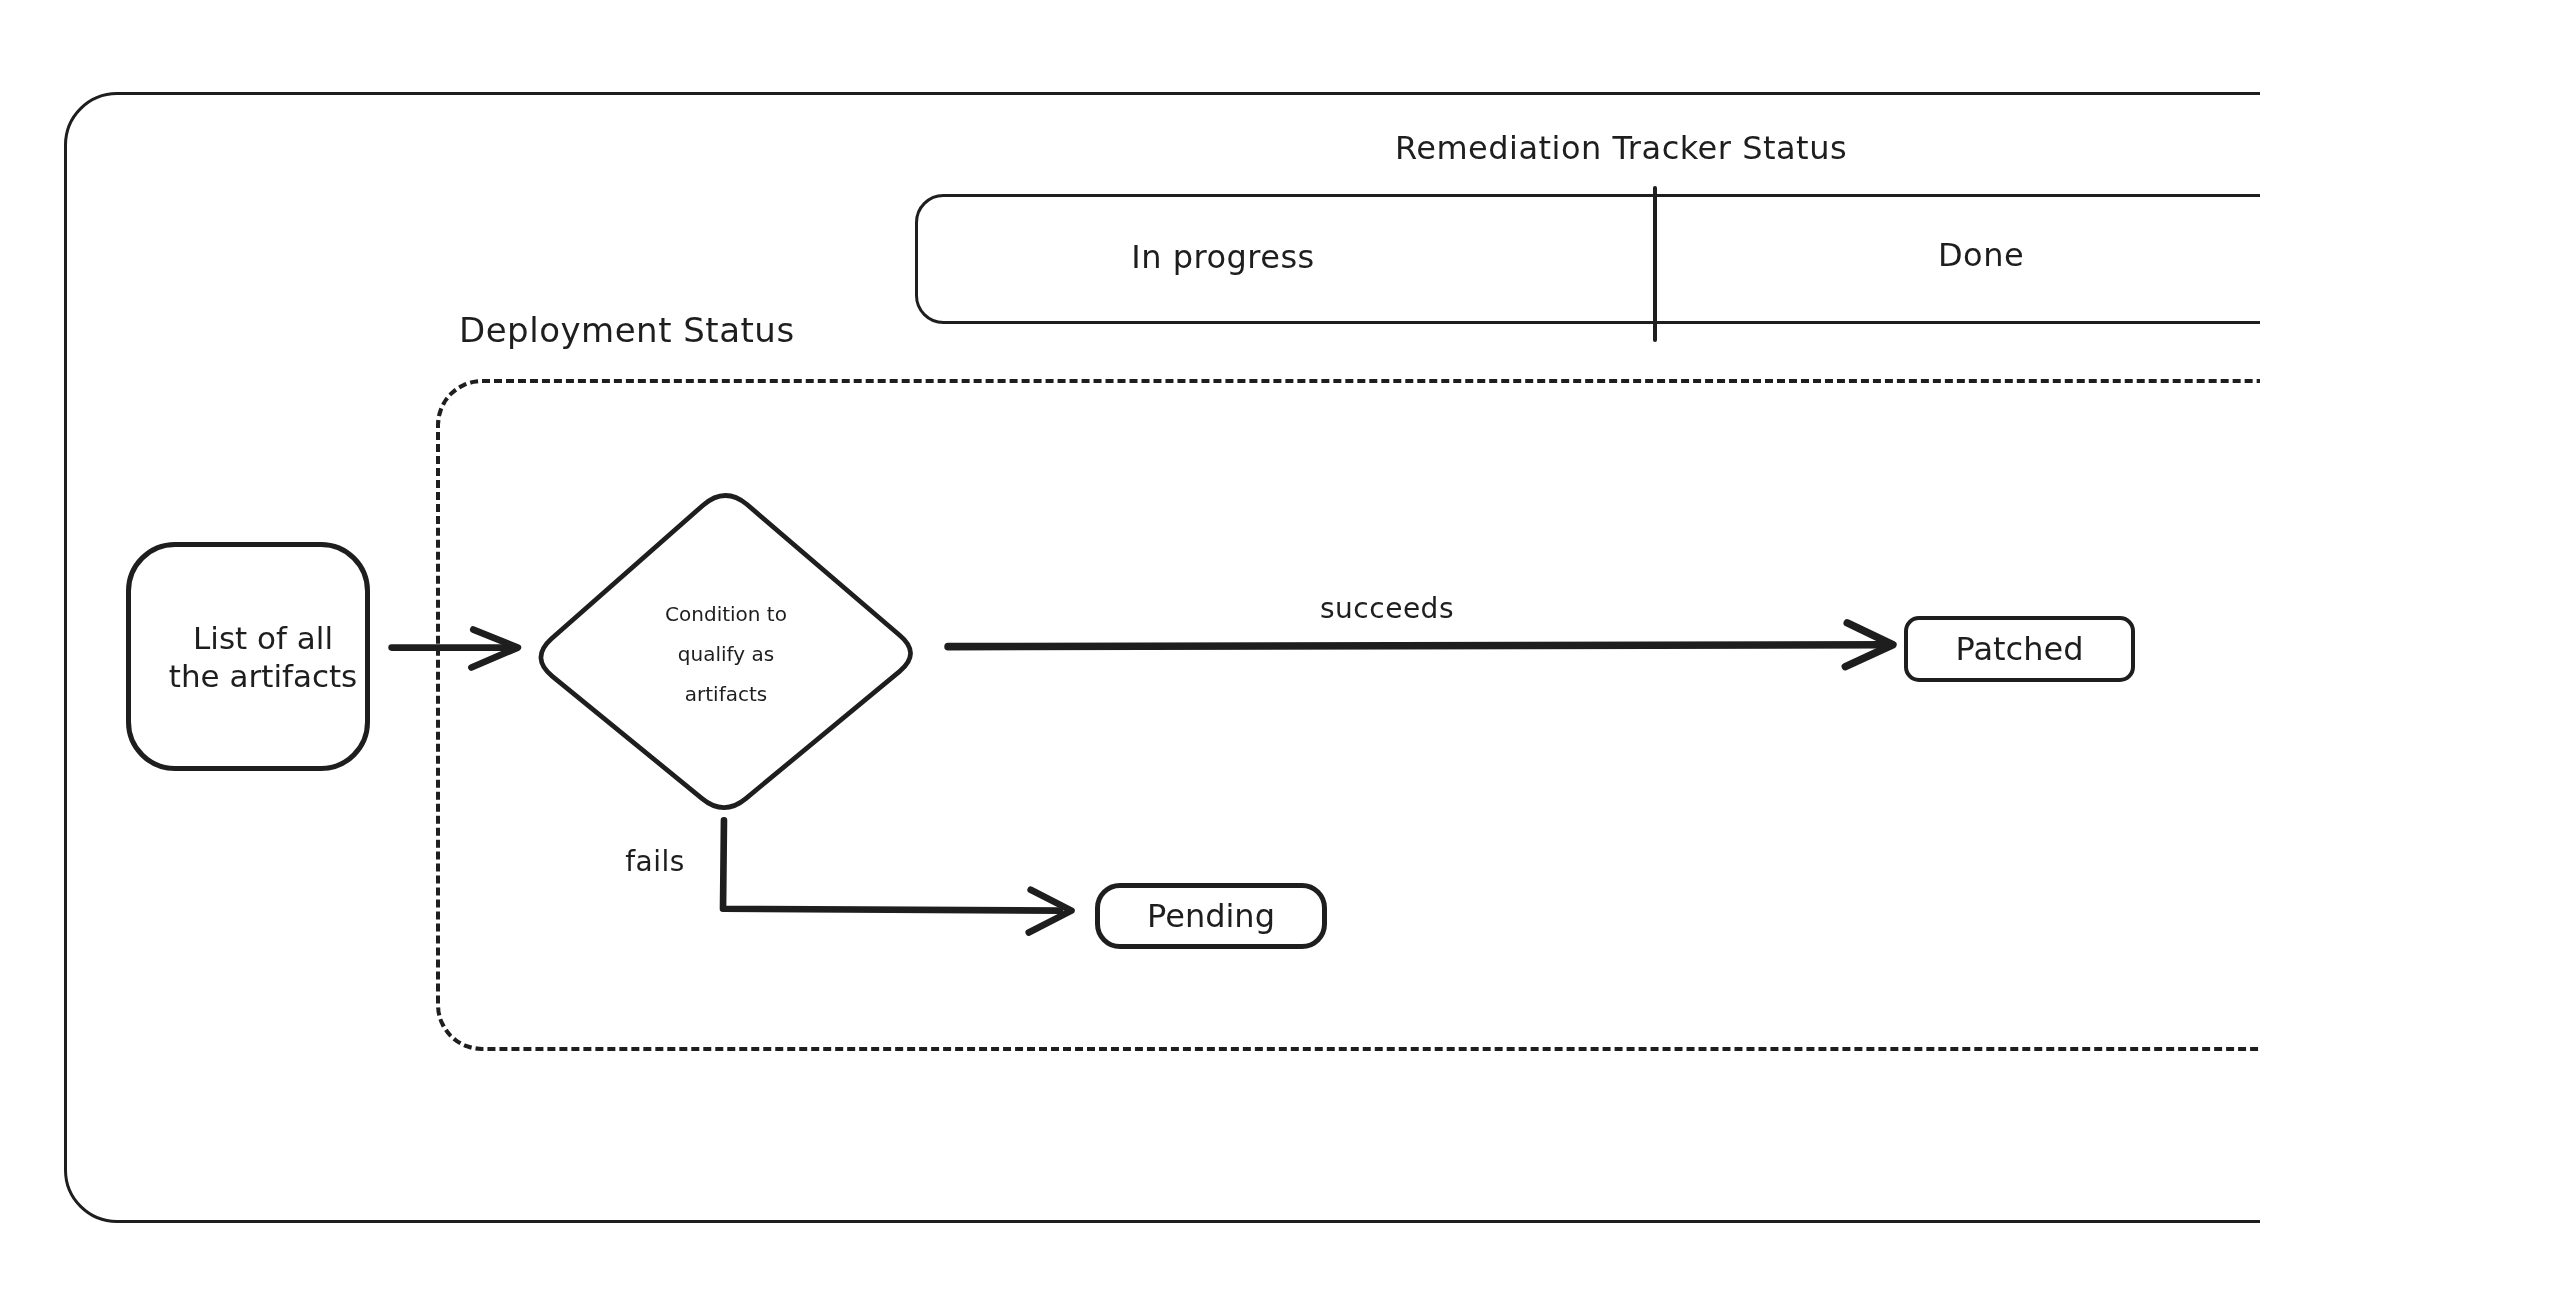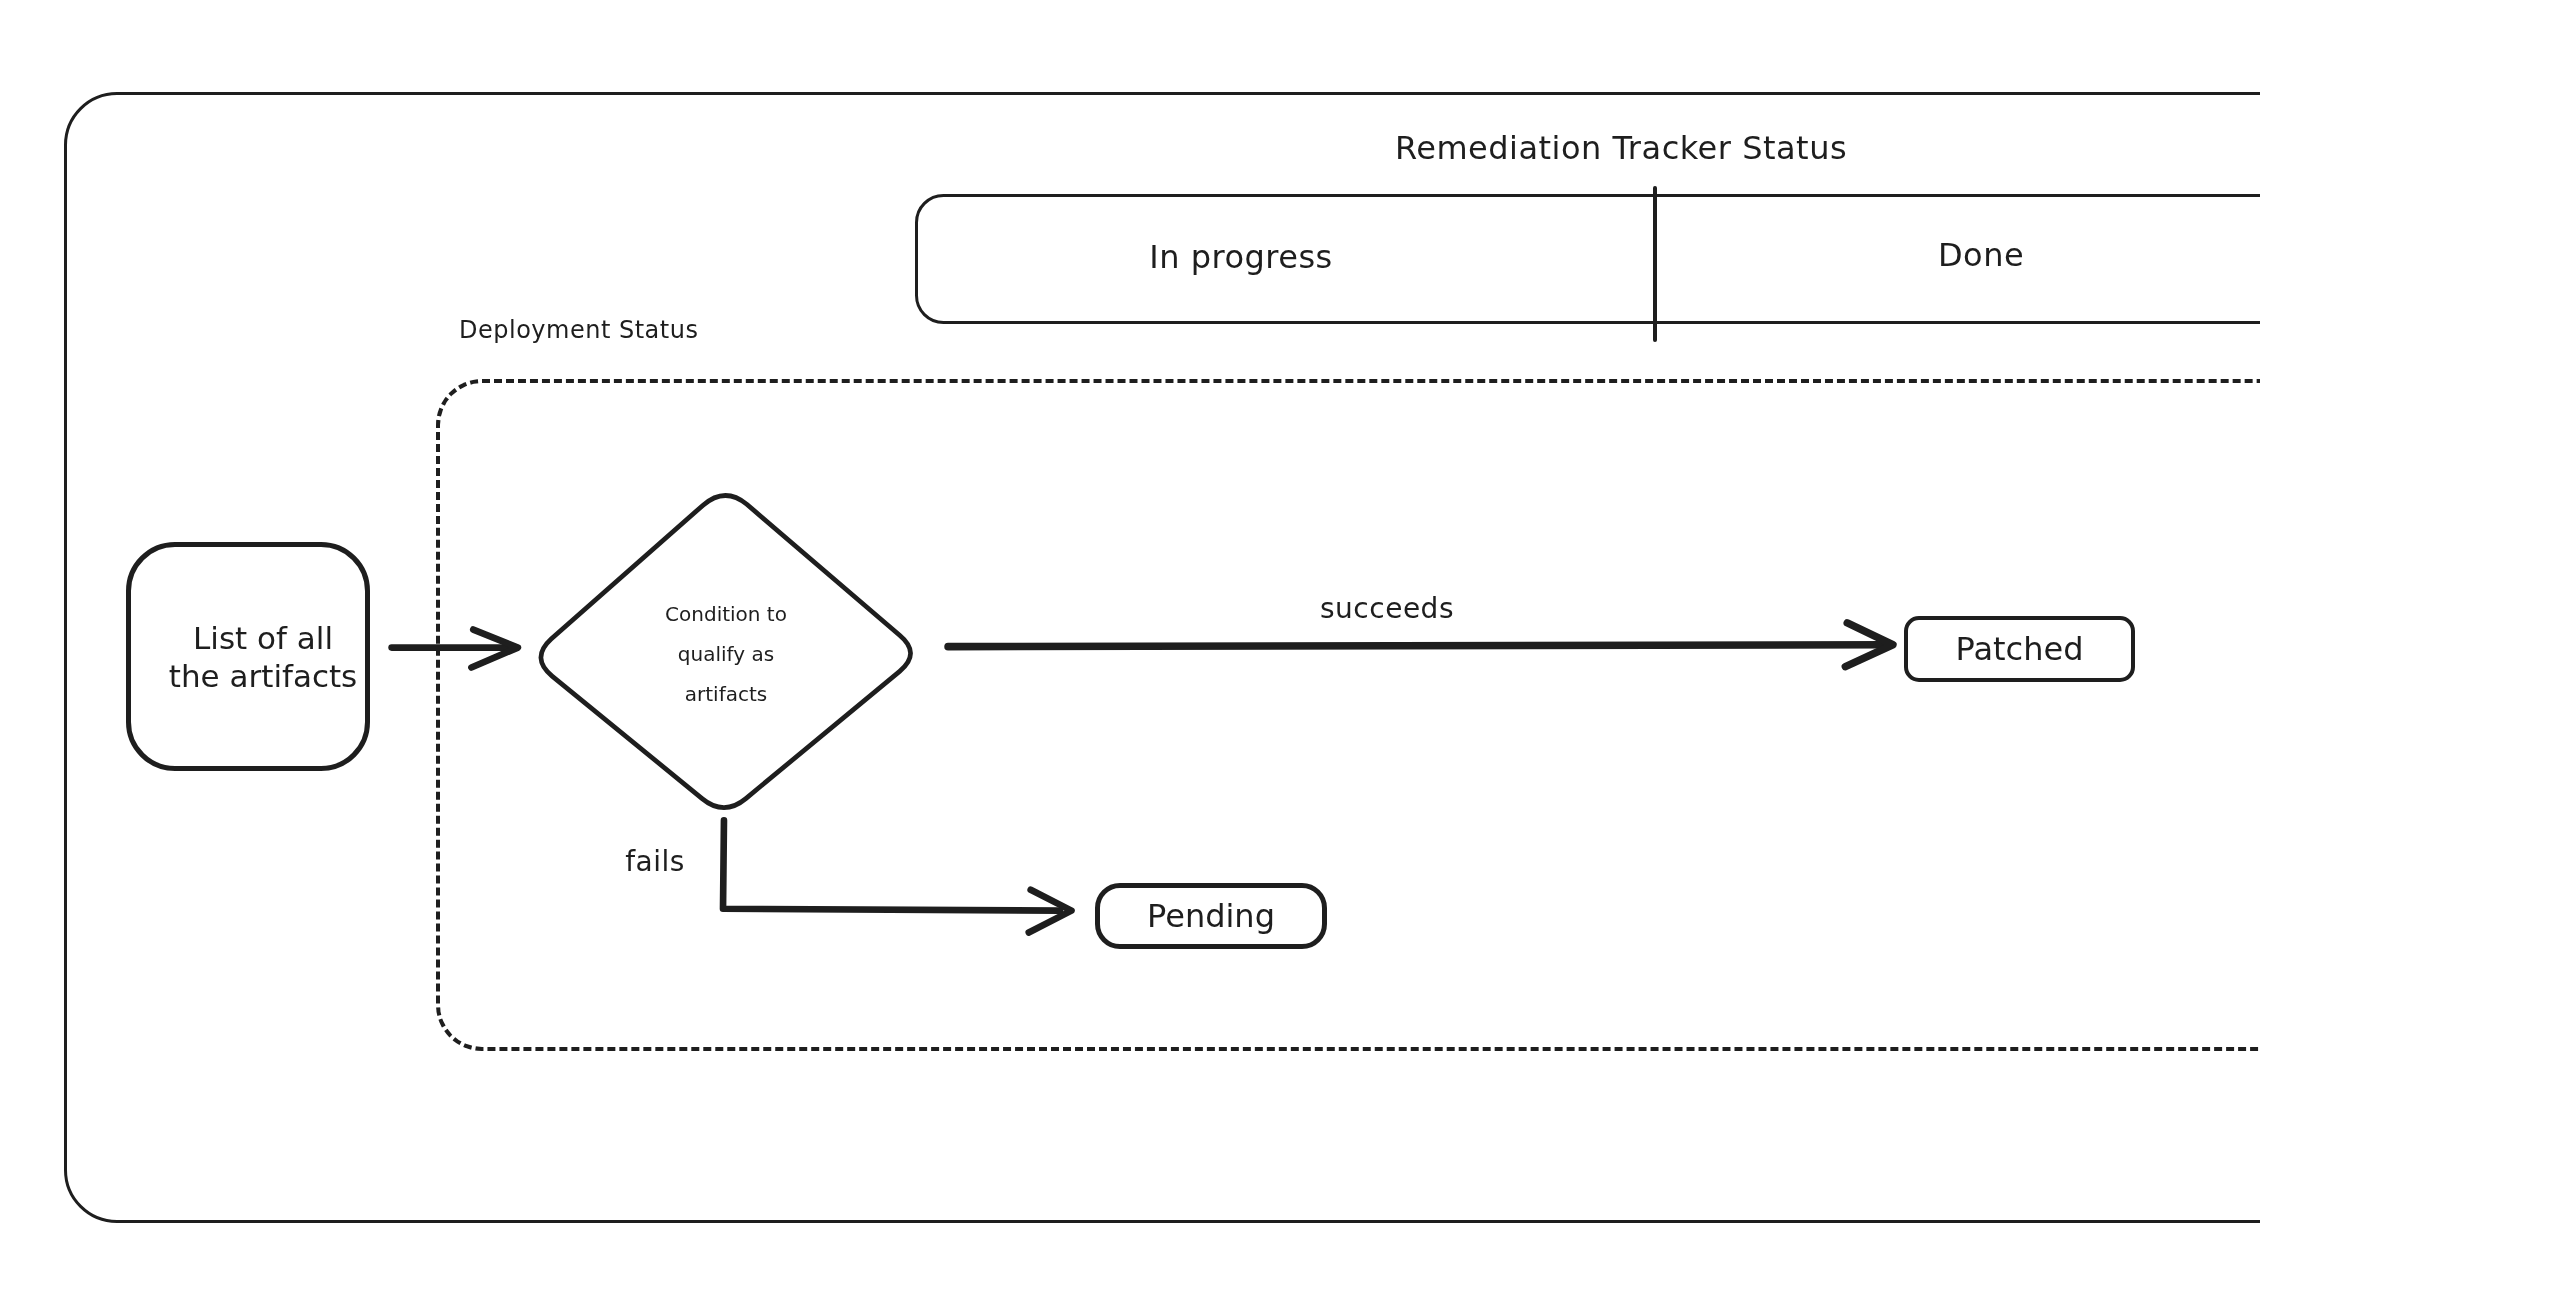--- a/index.html
+++ b/index.html
@@ -32,27 +32,27 @@
   .tracker-box{
     left:915px;top:194px;width:1476px;height:130px;
     border:3.8px solid var(--ink);border-radius:28.5px;
     background:transparent;
   }
   .tracker-divider{
     left:1653px;top:186px;width:3.8px;height:156px;
     background:var(--ink);border-radius:1.9px;
   }
   .cell-label{font-size:32px;letter-spacing:0.5px;}
-  .cell-in-progress{left:1223px;top:257px;margin-left:18px;}
+  .cell-in-progress{left:1223px;top:257px;}
   .cell-done{left:1981px;top:255px;}
 
   
   .deployment-label{
     left:459px;top:330px;transform:translateY(-50%);
-    font-size:24px;letter-spacing:0.5px;white-space:nowrap;
+    font-size:34px;letter-spacing:0.5px;white-space:nowrap;
   }
   .dashed-frame{
     left:436px;top:379px;width:1970px;height:672px;
     border:4.7px dashed var(--ink);border-radius:46px;
   }
 
   
   .node{display:flex;align-items:center;justify-content:center;background:var(--bg);}
   .artifacts-box{
     left:126px;top:542px;width:244px;height:229px;

